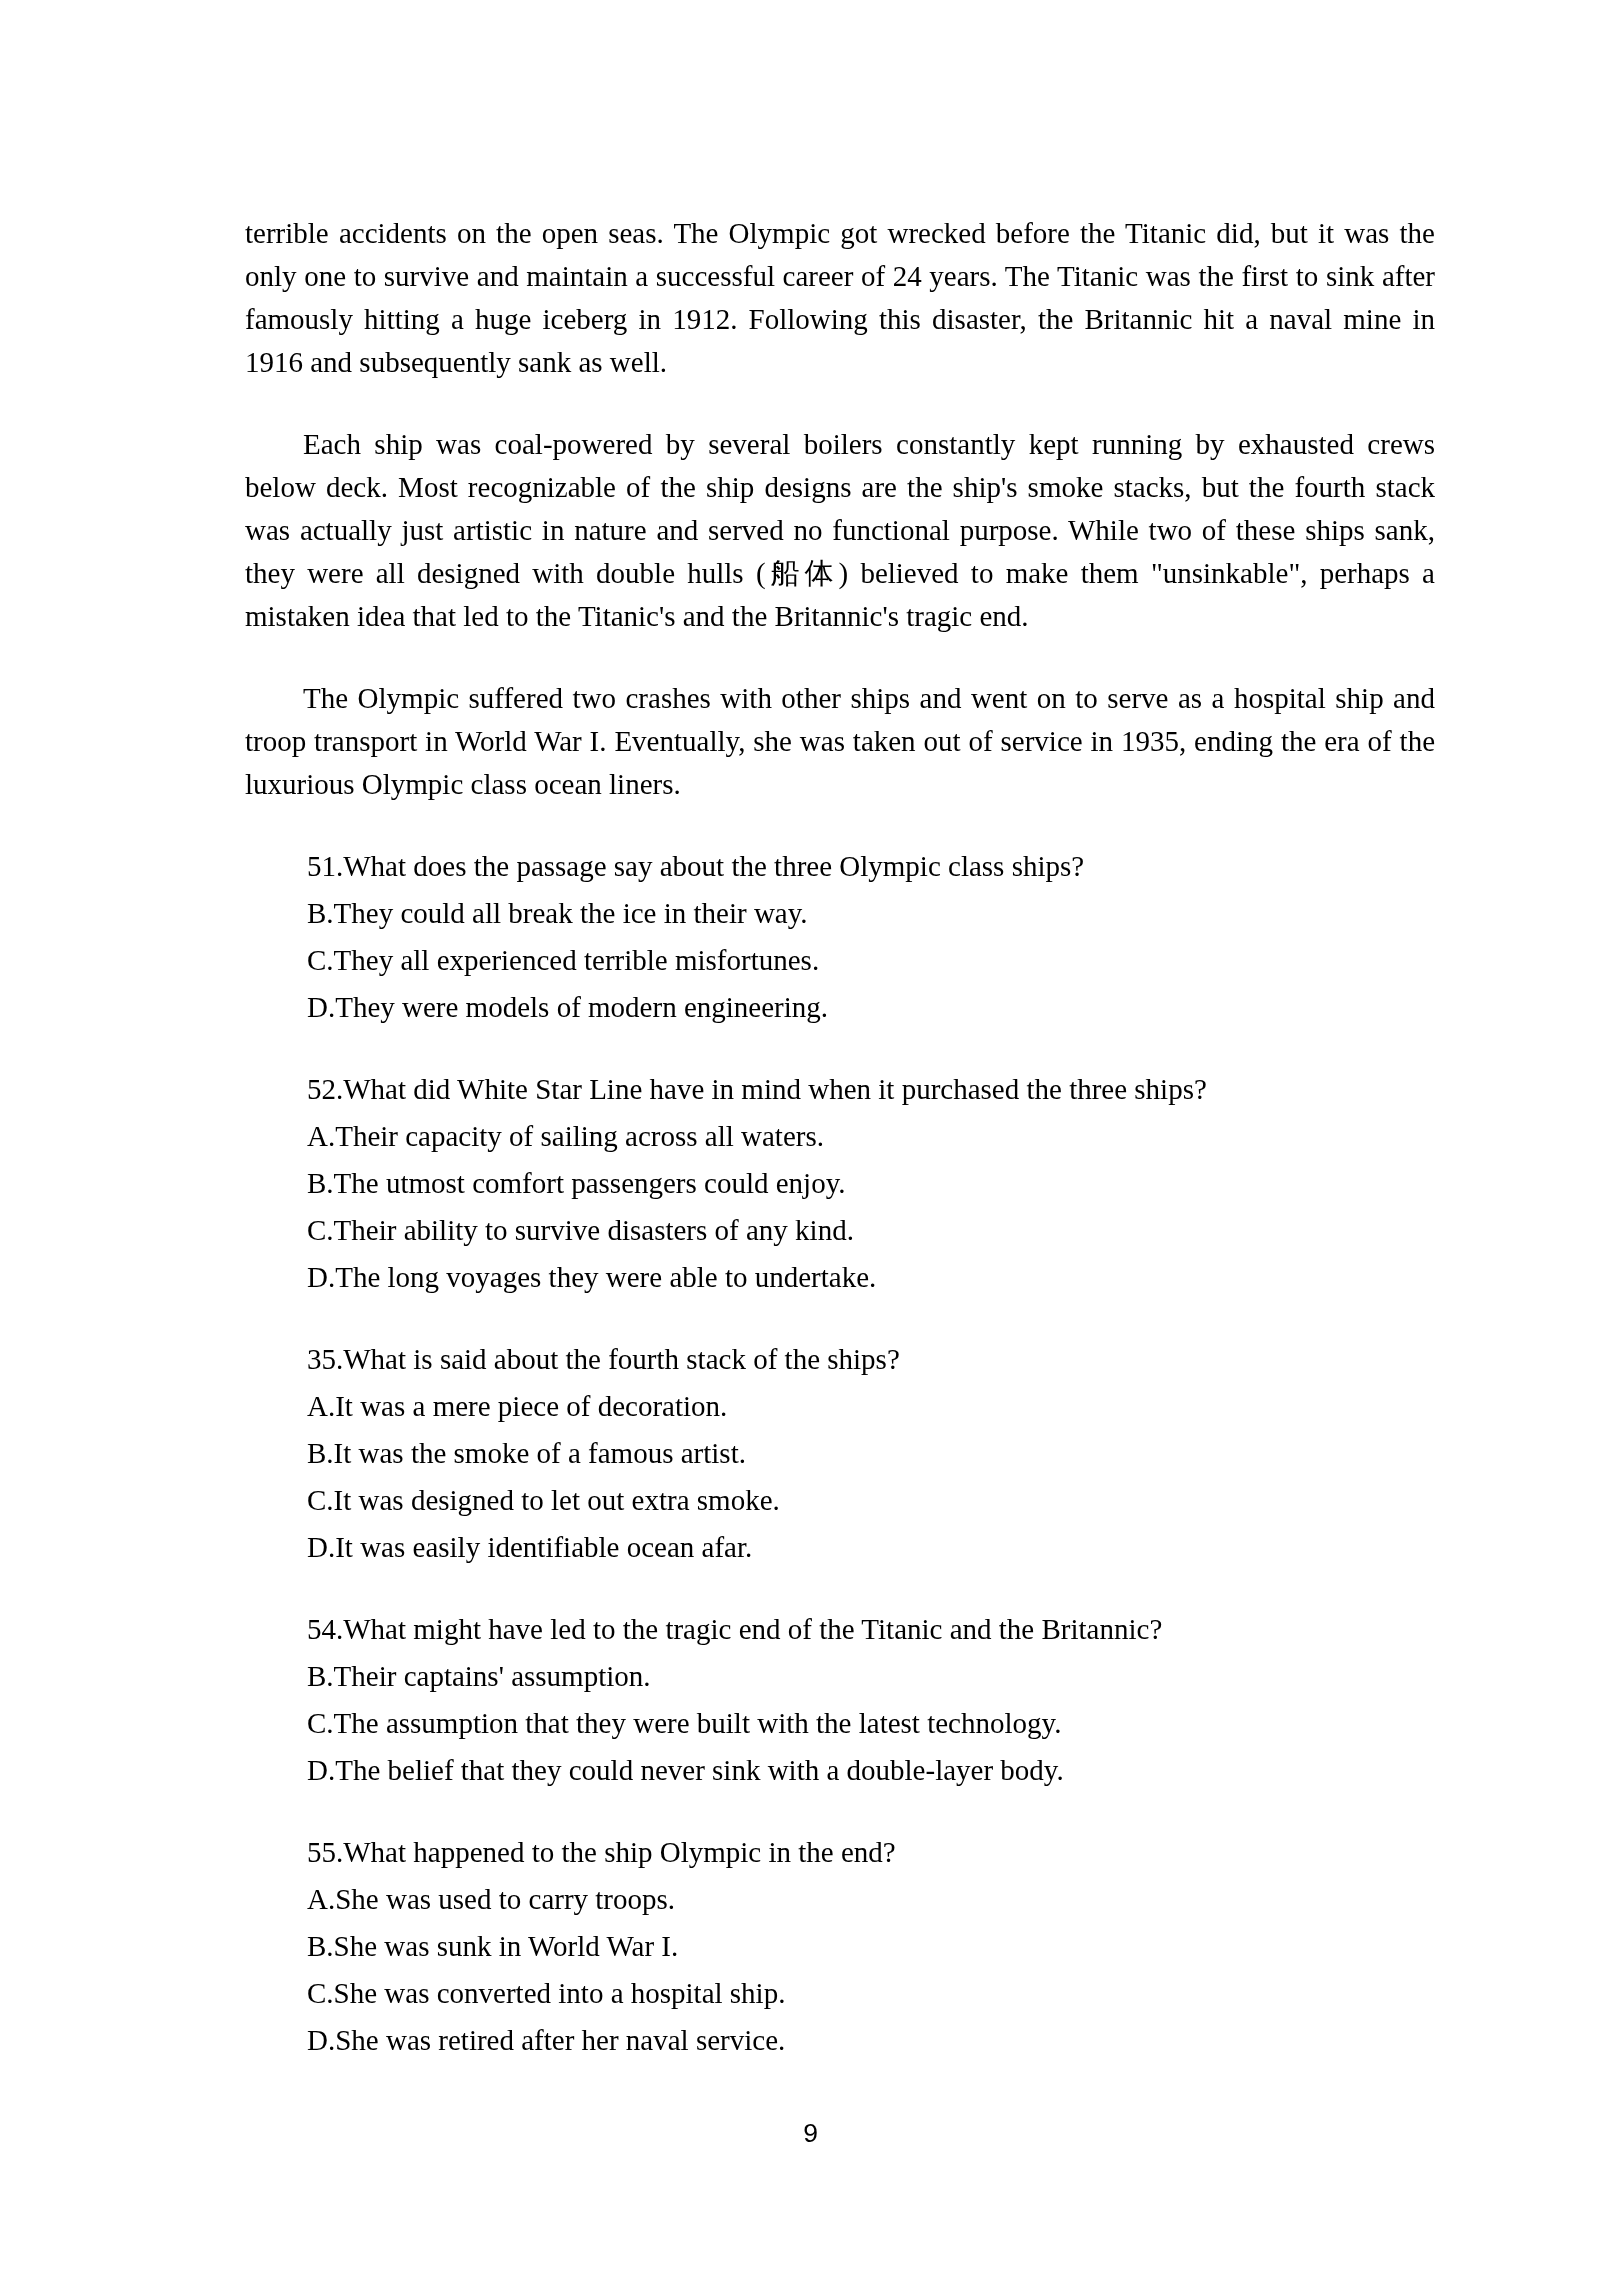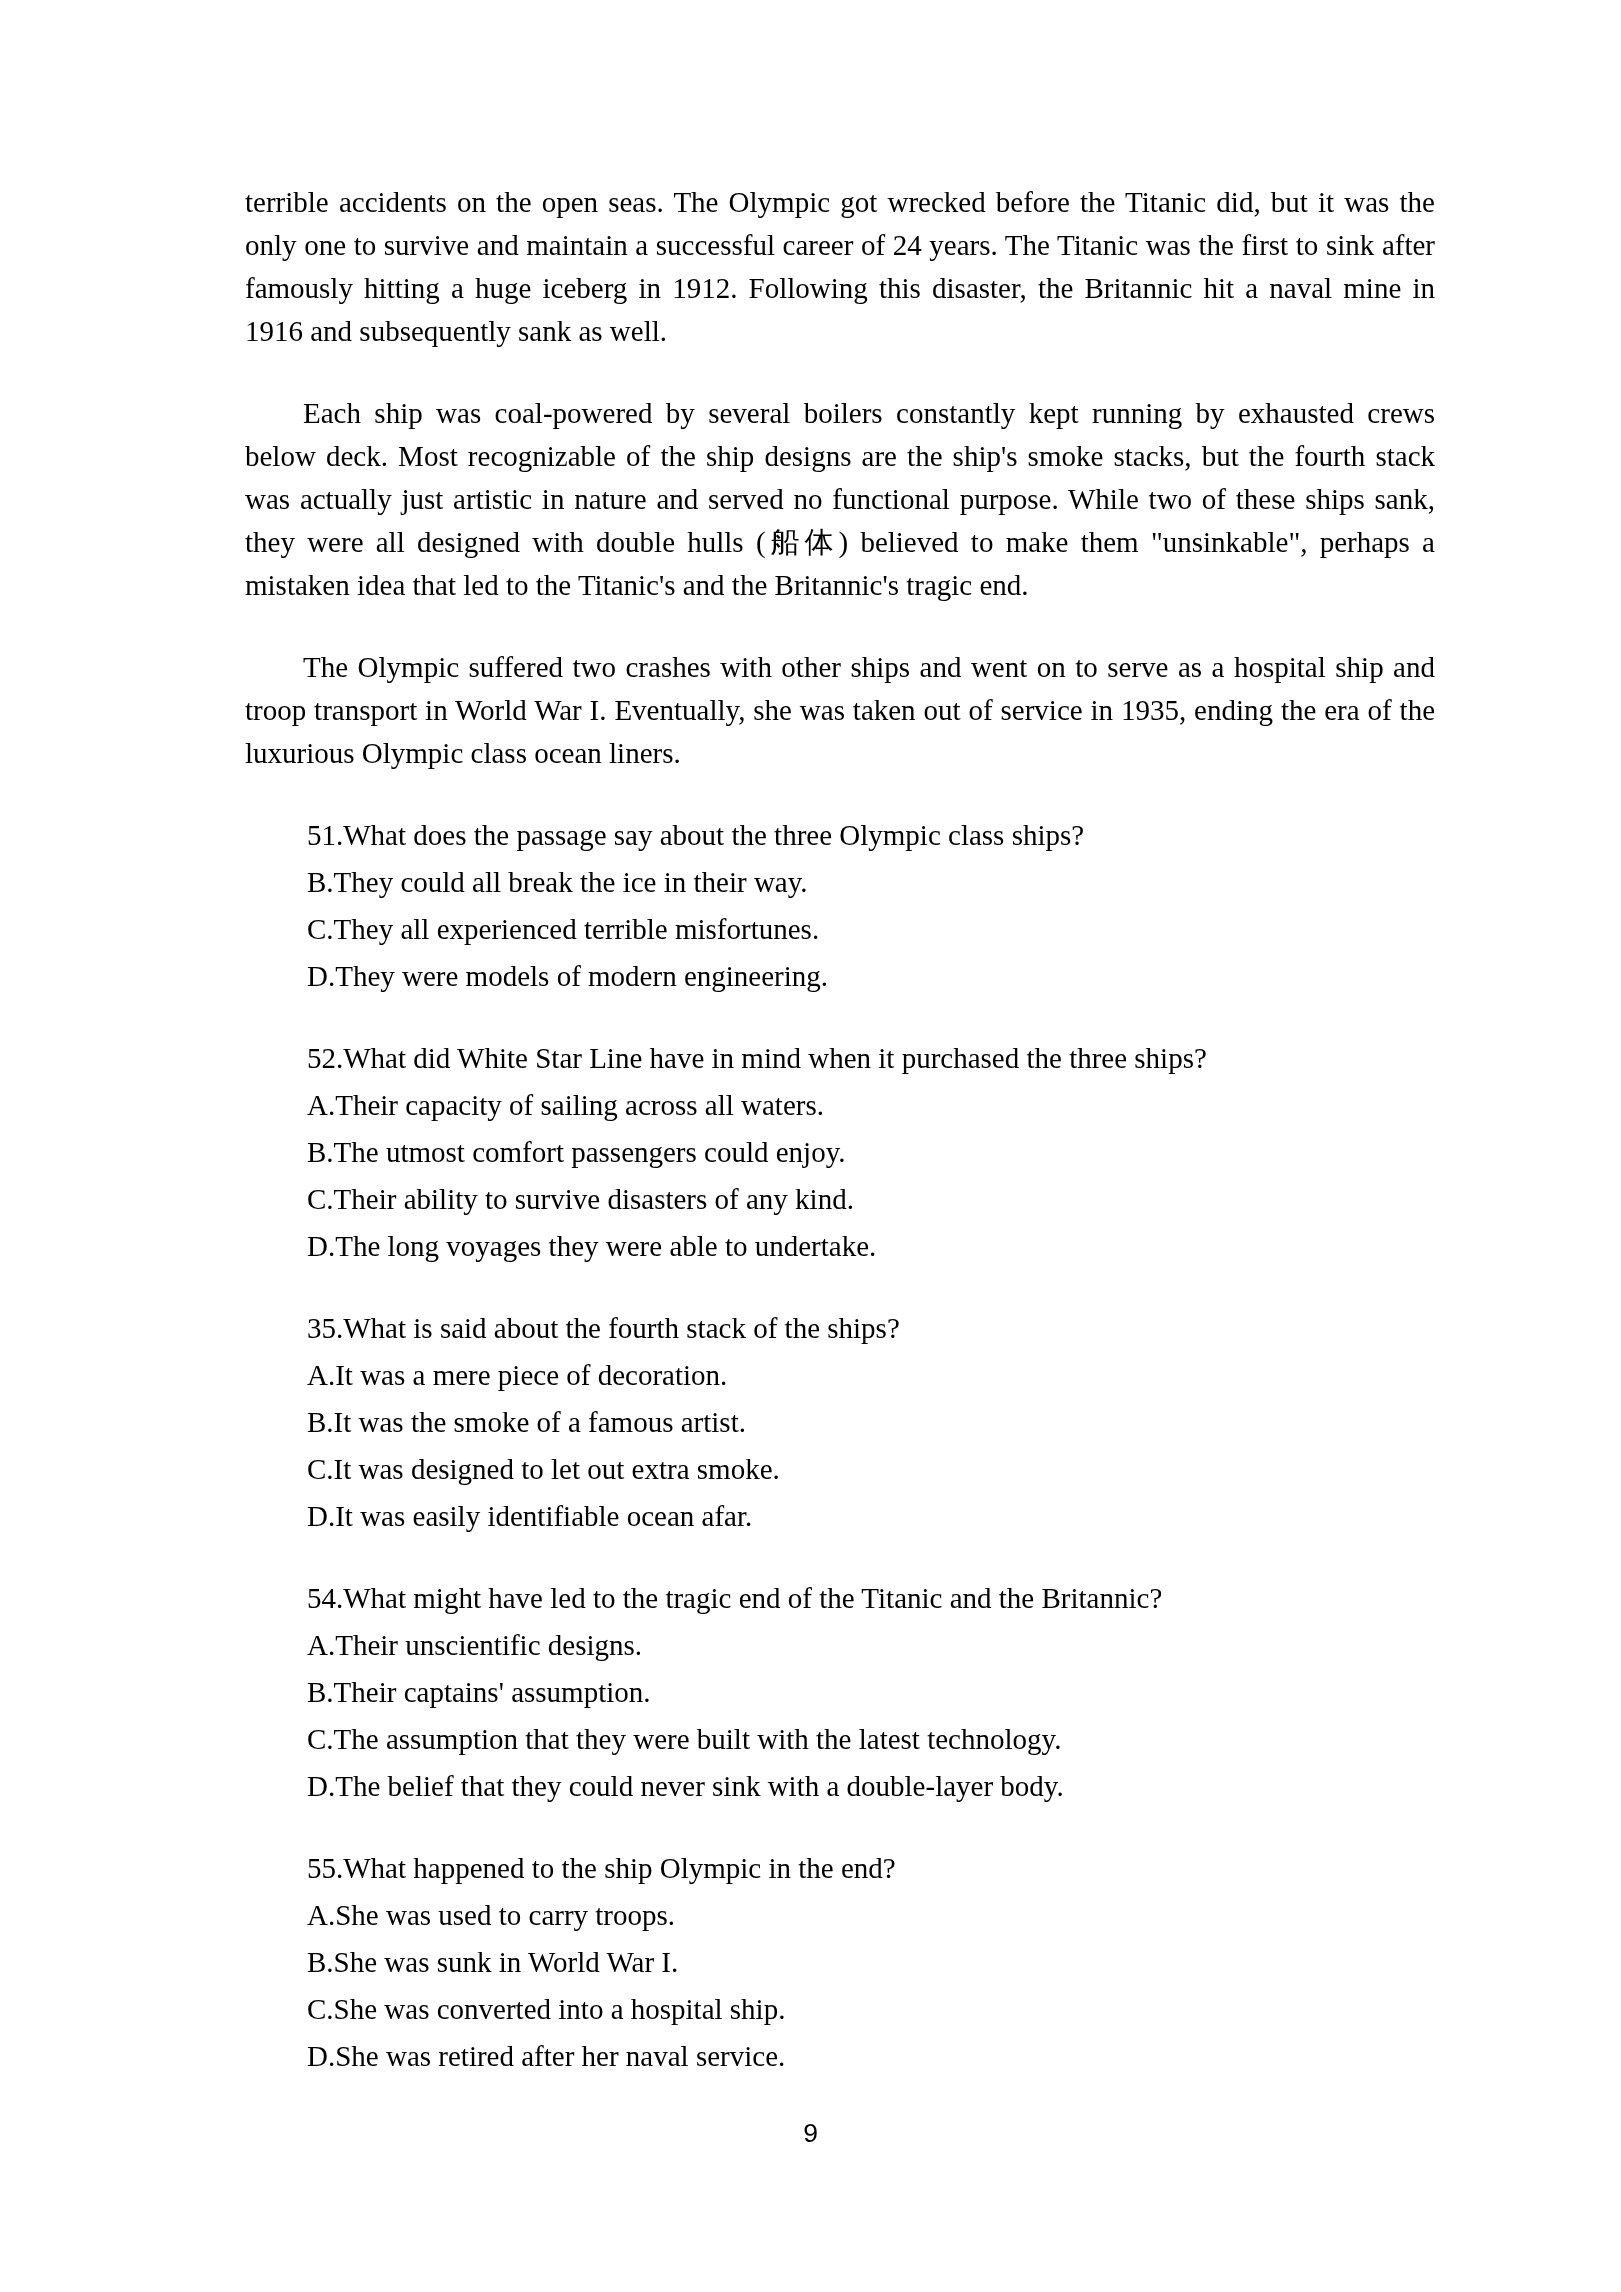--- a/index.html
+++ b/index.html
@@ -14,21 +14,21 @@
     background: #ffffff;
     color: #000000;
     font-family: "Liberation Serif", "DejaVu Serif", serif;
     font-size: 29px;
     line-height: 43px;
     overflow: hidden;
   }
   .content {
     position: absolute;
     left: 245px;
-    top: 181px;
+    top: 212px;
     width: 1190px;
   }
   .para {
     margin: 0 0 39px 0;
     text-align: justify;
     text-justify: inter-word;
   }
   .para.indented {
     text-indent: 58px;
   }
@@ -80,21 +80,20 @@
     <section class="qblock">
       <p class="qline">35.What is said about the fourth stack of the ships?</p>
       <p class="qline">A.It was a mere piece of decoration.</p>
       <p class="qline">B.It was the smoke of a famous artist.</p>
       <p class="qline">C.It was designed to let out extra smoke.</p>
       <p class="qline">D.It was easily identifiable ocean afar.</p>
     </section>
 
     <section class="qblock">
       <p class="qline">54.What might have led to the tragic end of the Titanic and the Britannic?</p>
-      <p class="qline">A.Their unscientific designs.</p>
       <p class="qline">B.Their captains' assumption.</p>
       <p class="qline">C.The assumption that they were built with the latest technology.</p>
       <p class="qline">D.The belief that they could never sink with a double-layer body.</p>
     </section>
 
     <section class="qblock">
       <p class="qline">55.What happened to the ship Olympic in the end?</p>
       <p class="qline">A.She was used to carry troops.</p>
       <p class="qline">B.She was sunk in World War I.</p>
       <p class="qline">C.She was converted into a hospital ship.</p>

